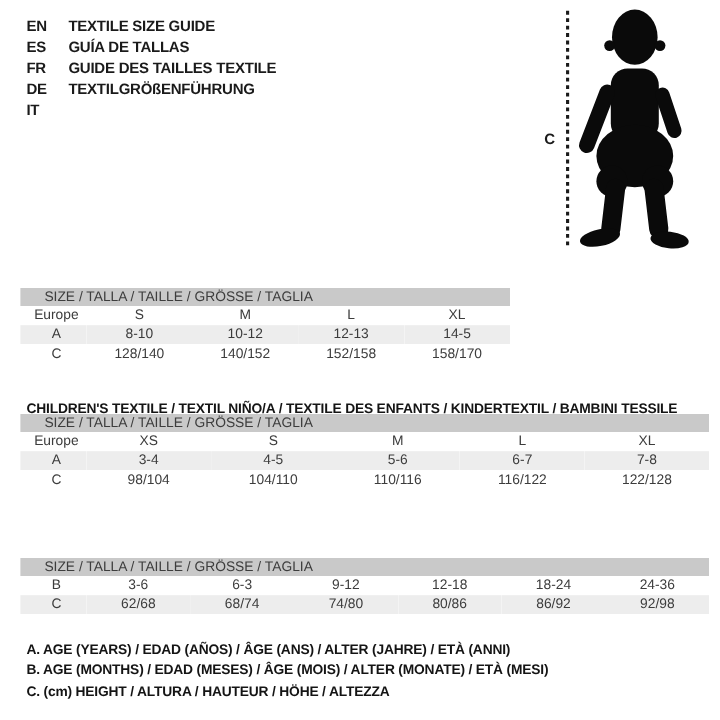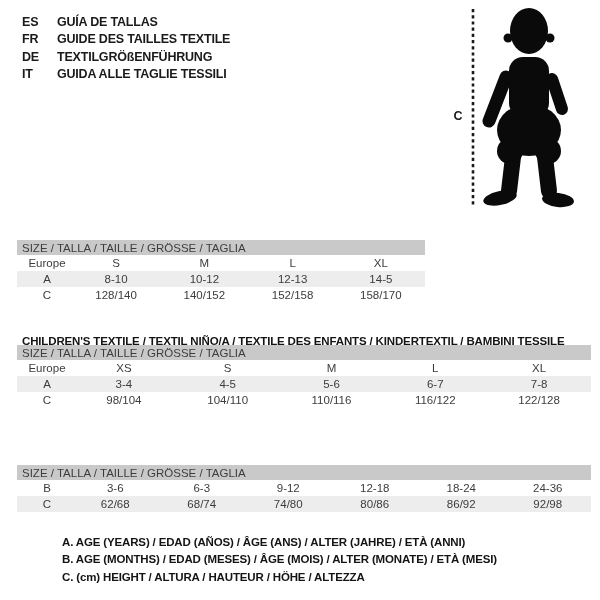--- a/index.html
+++ b/index.html
@@ -20,50 +20,53 @@
   #t1-title{top:215px;}
   #t2-title{top:335px;}
   #t3-title{top:424px;line-height:15.5px;}
   
   table.size-tbl{position:absolute;border-collapse:collapse;table-layout:fixed;
     font-size:11.5px;color:#3c3c3c;}
   #t1{left:17px;top:240px;width:408px;}
   #t2{left:17px;top:345px;width:574px;}
   #t3{left:17px;top:465px;width:574px;}
   table.size-tbl td{padding:0;height:16px;white-space:nowrap;overflow:hidden;}
-  table.size-tbl tr.band td{background:#c9c9c9;height:15px;padding-left:5px;color:#3d3d3d;}
+  table.size-tbl tr.band td{background:#c9c9c9;height:15px;padding-left:20px;color:#3d3d3d;}
   table.size-tbl tr.shade td{background:#ededed;}
   table.size-tbl td.lbl{text-align:center;padding-left:5px;}
   table.size-tbl td.val{text-align:center;}
   
-  .footnotes{position:absolute;left:22px;top:536px;margin-left:40px;}
+  .footnotes{position:absolute;left:22px;top:536px;}
   .footnote{height:17.4px;font-weight:bold;font-size:11.5px;letter-spacing:-0.15px;
     color:#141414;white-space:nowrap;}
 </style>
 </head>
 <body>
 
 <div id="canvas">
 
   <div class="lang-list">
     <div class="lang-row">
+      <span class="lang-code">EN</span>
+      <span class="lang-title">TEXTILE SIZE GUIDE</span>
+    </div>
+    <div class="lang-row">
       <span class="lang-code">ES</span>
       <span class="lang-title">GUÍA DE TALLAS</span>
     </div>
     <div class="lang-row">
       <span class="lang-code">FR</span>
       <span class="lang-title">GUIDE DES TAILLES TEXTILE</span>
     </div>
     <div class="lang-row">
       <span class="lang-code">DE</span>
       <span class="lang-title">TEXTILGRÖßENFÜHRUNG</span>
     </div>
     <div class="lang-row">
       <span class="lang-code">IT</span>
-      <span class="lang-title">GUIDA ALLE TAGLIE TESSILI</span>
     </div>
   </div>
 
   <svg class="figure-svg" width="146" height="210" viewBox="0 0 146 210">
     <text x="8" y="117" font-size="12.5" font-weight="bold" text-anchor="middle" fill="#1a1a1a" font-family="Liberation Sans, sans-serif">C</text>
     <line x1="23" y1="6" x2="23" y2="203" stroke="#1a1a1a" stroke-width="2.6" stroke-dasharray="3.2 3"></line>
     <g fill="#0a0a0a" stroke="none">
       <ellipse cx="79" cy="28" rx="19" ry="23"></ellipse>
       <circle cx="58" cy="35" r="4.5"></circle>
       <circle cx="100" cy="35" r="4.5"></circle>

